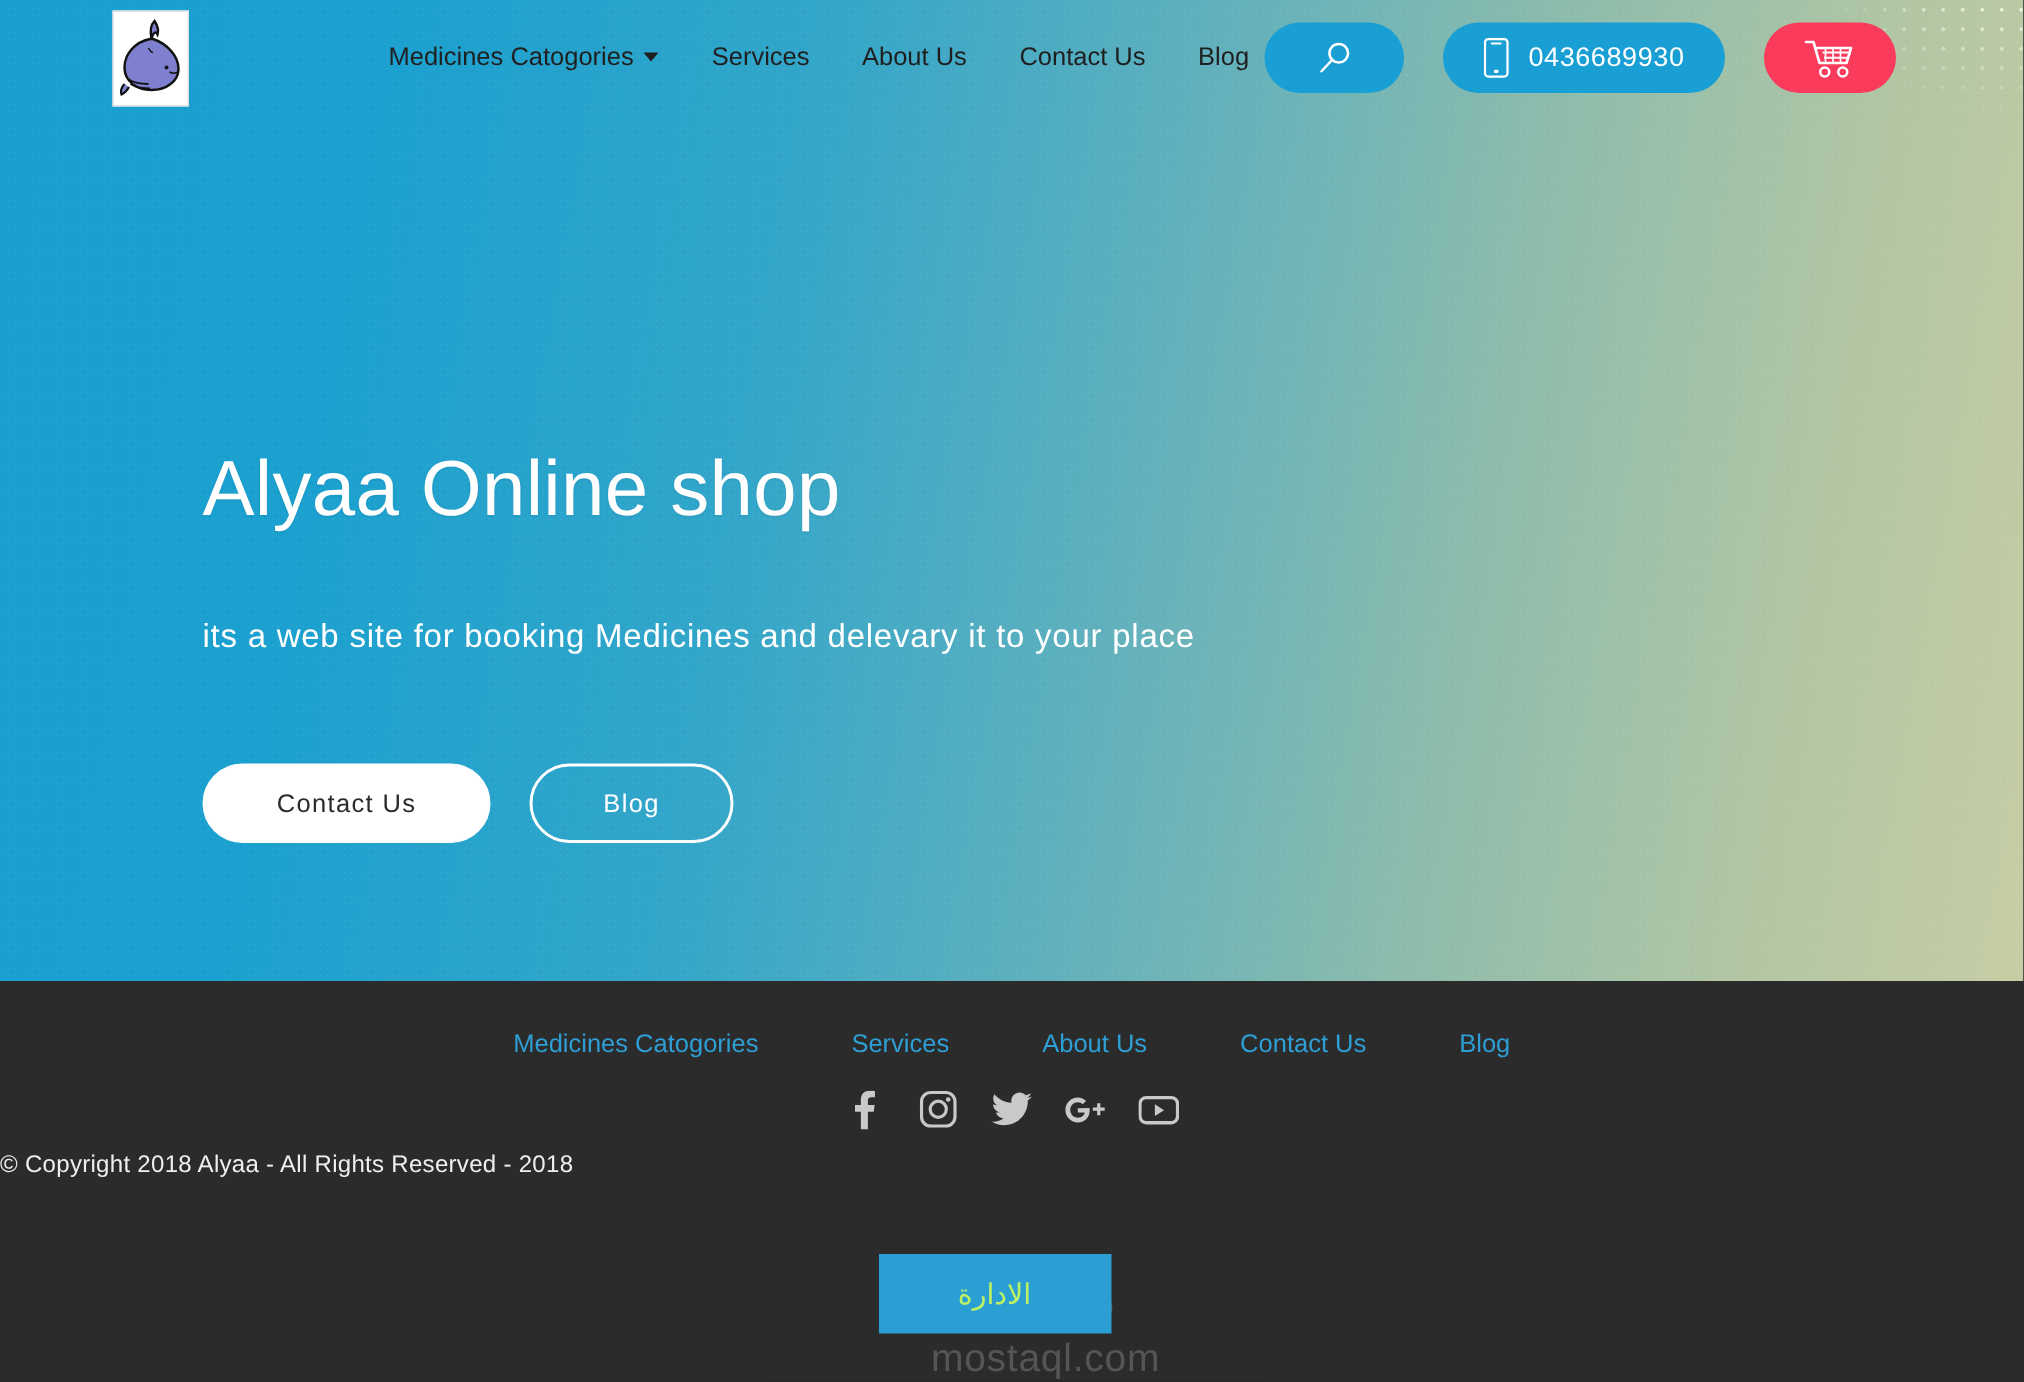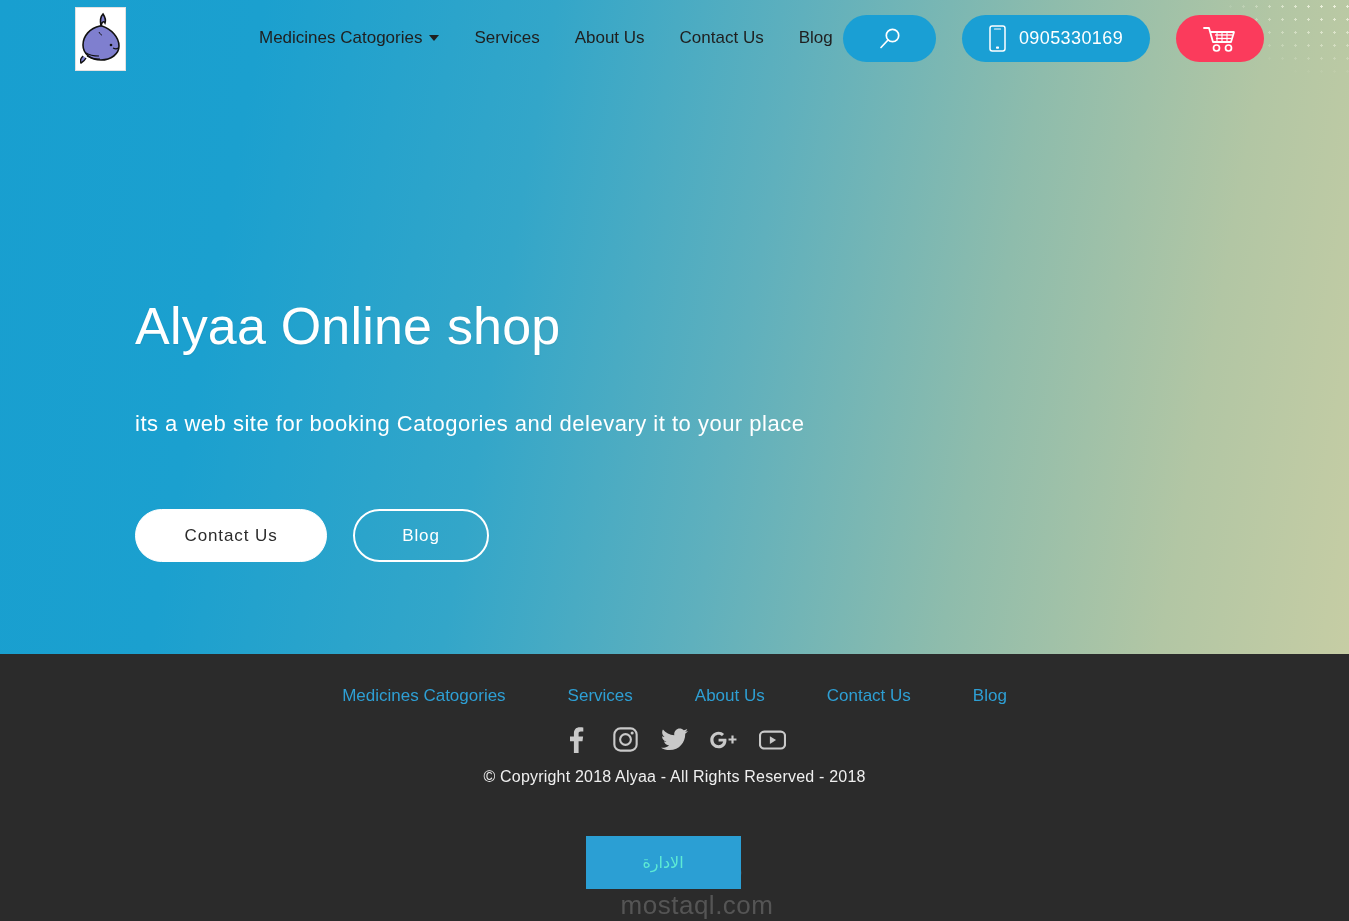--- a/index.html
+++ b/index.html
@@ -281,21 +281,20 @@
     justify-content: center;
     cursor: pointer;
   }
   .social-icon svg { display: block; fill: #c9c9c9; }
 
   .footer-copy {
     position: absolute;
     left: 0;
     top: 114px;
     width: 1349px;
-    text-align: center;
     color: #efefef;
     font-size: 16px;
     letter-spacing: 0.2px;
   }
 
   
   .watermark {
     position: absolute;
     left: 0;
     top: 182px;
@@ -352,22 +351,22 @@
     letter-spacing: 0.5px;
     pointer-events: none;
   }
 
   .wm-admin-link {
     position: absolute;
     left: 0;
     top: 12px;
     width: 155px;
     text-align: center;
-    color: #5eead4;
-    font-size: 16px;
+    color: #bef264;
+    font-size: 19px;
     line-height: 30px;
     text-decoration: none;
     direction: rtl;
     font-family: "DejaVu Sans", sans-serif;
     cursor: pointer;
     z-index: 4;
   }
 </style>
 </head>
 <body>
@@ -410,42 +409,42 @@
             <line x1="12" y1="15" x2="5" y2="22.5" stroke="#ffffff" stroke-width="1.7" stroke-linecap="round"></line>
           </svg>
         </button>
 
         <button class="pill pill-phone">
           <svg class="icon-svg" width="17" height="27" viewBox="0 0 17 27">
             <rect x="1" y="1" width="15" height="25" rx="2.2" fill="none" stroke="#ffffff" stroke-width="1.5"></rect>
             <line x1="5.5" y1="4" x2="11.5" y2="4" stroke="#ffffff" stroke-width="1.2" stroke-linecap="round"></line>
             <rect x="7" y="21.5" width="3" height="2.2" rx="0.7" fill="#ffffff"></rect>
           </svg>
-          <span class="phone-num">0905330169</span>
+          <span class="phone-num">0436689930</span>
         </button>
 
         <button class="pill pill-cart">
           <svg class="icon-svg" width="34" height="28" viewBox="0 0 34 28">
             <path d="M1 3 L6 3 L10 17 L28 17 L31 7 L8 7" fill="none" stroke="#ffffff" stroke-width="1.8" stroke-linejoin="round" stroke-linecap="round"></path>
             <line x1="12" y1="10" x2="29.3" y2="10" stroke="#ffffff" stroke-width="1.3"></line>
             <line x1="13" y1="13.5" x2="28.4" y2="13.5" stroke="#ffffff" stroke-width="1.3"></line>
             <line x1="14" y1="7.6" x2="14" y2="16.6" stroke="#ffffff" stroke-width="1.1"></line>
             <line x1="19" y1="7.4" x2="19" y2="16.8" stroke="#ffffff" stroke-width="1.1"></line>
             <line x1="24" y1="7.4" x2="24" y2="16.8" stroke="#ffffff" stroke-width="1.1"></line>
             <circle cx="13.5" cy="23" r="3" fill="none" stroke="#ffffff" stroke-width="1.7"></circle>
             <circle cx="25.5" cy="23" r="3" fill="none" stroke="#ffffff" stroke-width="1.7"></circle>
           </svg>
         </button>
 
       </div>
     </nav>
 
     <div class="hero-content">
       <h1 class="hero-title">Alyaa Online shop</h1>
-      <p class="hero-sub">its a web site for booking Catogories and delevary it to your place</p>
+      <p class="hero-sub">its a web site for booking Medicines and delevary it to your place</p>
       <div class="hero-buttons">
         <a class="btn btn-solid" href="#">Contact Us</a>
         <a class="btn btn-outline" href="#">Blog</a>
       </div>
     </div>
   </section>
 
   <footer class="footer">
 
     <div class="footer-links">

